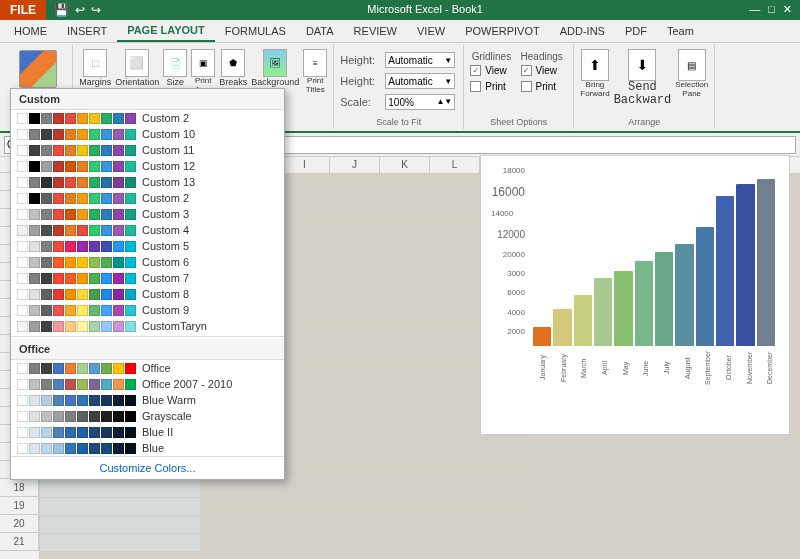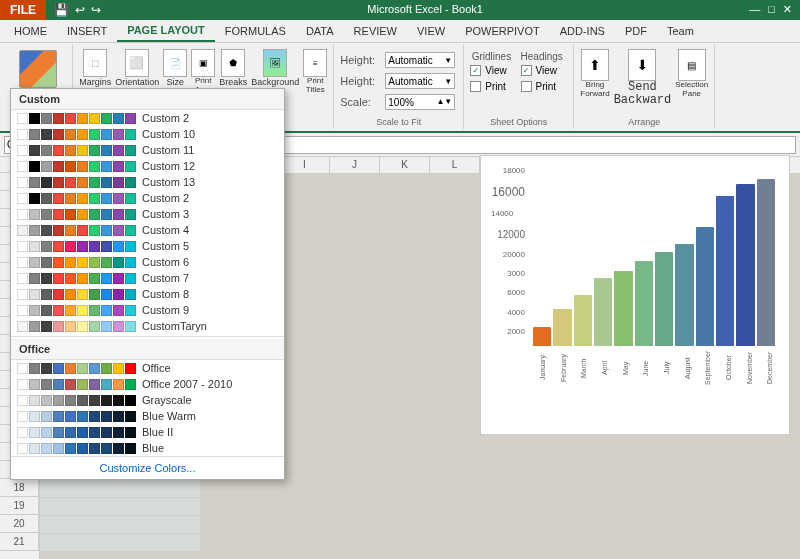--- a/index.html
+++ b/index.html
@@ -532,46 +532,46 @@
           <div class="swatch" style="background: rgb(128, 100, 162);"></div>
           <div class="swatch" style="background: rgb(75, 172, 198);"></div>
           <div class="swatch" style="background: rgb(247, 150, 70);"></div>
           <div class="swatch" style="background: rgb(0, 176, 80);"></div>
         </div>
         <span class="dropdown-item-label">Office 2007 - 2010</span>
       </div>
       <div class="dropdown-item">
         <div class="color-swatch-row">
           <div class="swatch" style="background: rgb(255, 255, 255);"></div>
-          <div class="swatch" style="background: rgb(224, 224, 224);"></div>
-          <div class="swatch" style="background: rgb(192, 192, 192);"></div>
-          <div class="swatch" style="background: rgb(160, 160, 160);"></div>
-          <div class="swatch" style="background: rgb(128, 128, 128);"></div>
-          <div class="swatch" style="background: rgb(96, 96, 96);"></div>
-          <div class="swatch" style="background: rgb(64, 64, 64);"></div>
-          <div class="swatch" style="background: rgb(32, 32, 32);"></div>
-          <div class="swatch" style="background: rgb(16, 16, 16);"></div>
-          <div class="swatch" style="background: rgb(0, 0, 0);"></div>
-        </div>
-        <span class="dropdown-item-label">Grayscale</span>
-      </div>
-      <div class="dropdown-item">
-        <div class="color-swatch-row">
-          <div class="swatch" style="background: rgb(255, 255, 255);"></div>
           <div class="swatch" style="background: rgb(220, 230, 241);"></div>
           <div class="swatch" style="background: rgb(184, 204, 228);"></div>
           <div class="swatch" style="background: rgb(79, 129, 189);"></div>
           <div class="swatch" style="background: rgb(68, 114, 196);"></div>
           <div class="swatch" style="background: rgb(46, 117, 182);"></div>
           <div class="swatch" style="background: rgb(31, 73, 125);"></div>
           <div class="swatch" style="background: rgb(23, 55, 94);"></div>
           <div class="swatch" style="background: rgb(13, 32, 53);"></div>
           <div class="swatch" style="background: rgb(6, 16, 24);"></div>
         </div>
         <span class="dropdown-item-label">Blue Warm</span>
+      </div>
+      <div class="dropdown-item">
+        <div class="color-swatch-row">
+          <div class="swatch" style="background: rgb(255, 255, 255);"></div>
+          <div class="swatch" style="background: rgb(224, 224, 224);"></div>
+          <div class="swatch" style="background: rgb(192, 192, 192);"></div>
+          <div class="swatch" style="background: rgb(160, 160, 160);"></div>
+          <div class="swatch" style="background: rgb(128, 128, 128);"></div>
+          <div class="swatch" style="background: rgb(96, 96, 96);"></div>
+          <div class="swatch" style="background: rgb(64, 64, 64);"></div>
+          <div class="swatch" style="background: rgb(32, 32, 32);"></div>
+          <div class="swatch" style="background: rgb(16, 16, 16);"></div>
+          <div class="swatch" style="background: rgb(0, 0, 0);"></div>
+        </div>
+        <span class="dropdown-item-label">Grayscale</span>
       </div>
       <div class="dropdown-item">
         <div class="color-swatch-row">
           <div class="swatch" style="background: rgb(255, 255, 255);"></div>
           <div class="swatch" style="background: rgb(220, 230, 241);"></div>
           <div class="swatch" style="background: rgb(184, 210, 234);"></div>
           <div class="swatch" style="background: rgb(79, 129, 189);"></div>
           <div class="swatch" style="background: rgb(47, 107, 172);"></div>
           <div class="swatch" style="background: rgb(31, 95, 165);"></div>
           <div class="swatch" style="background: rgb(31, 73, 125);"></div>

